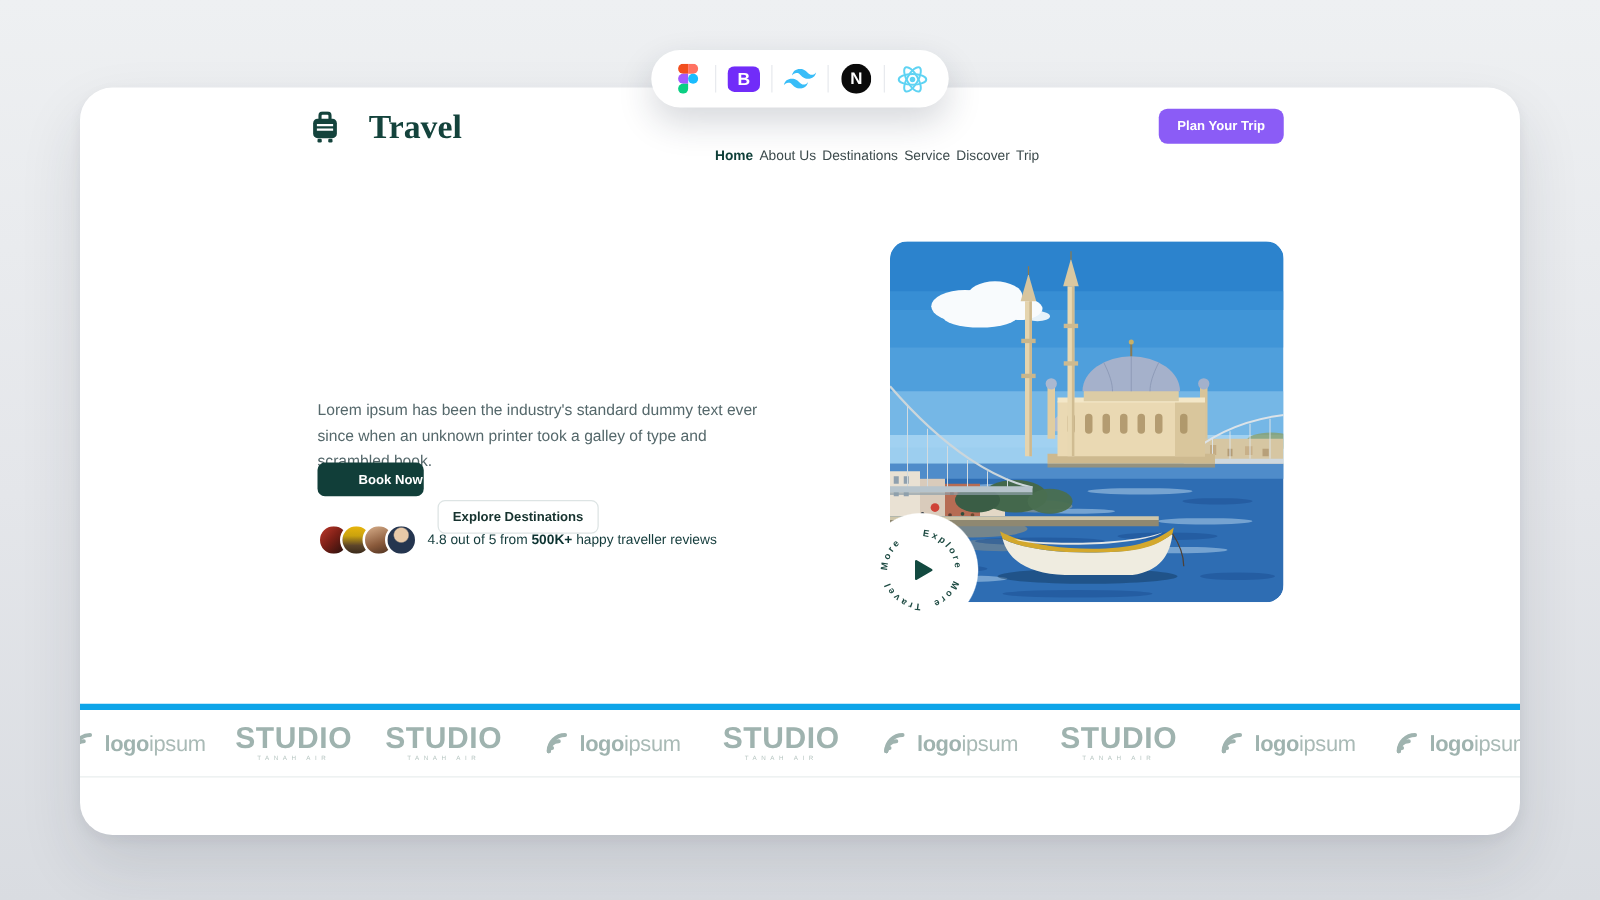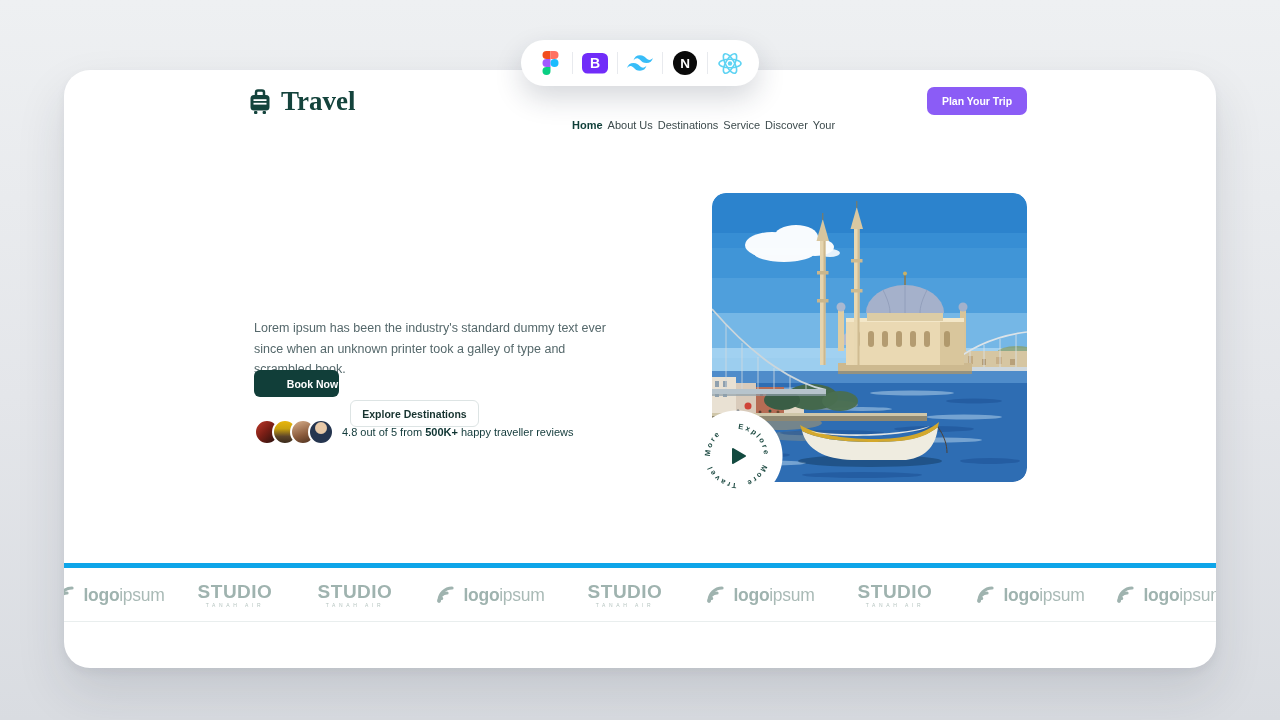--- a/index.html
+++ b/index.html
@@ -11,21 +11,21 @@
     box-shadow:0 24px 50px rgba(30,41,59,.12), 0 4px 10px rgba(30,41,59,.06); }
 
   
   .pill { position:absolute; left:521px; top:40px; width:238px; height:46px;
     background:#fff; border-radius:26px; z-index:6; display:flex; align-items:center;
     justify-content:center; box-shadow:0 12px 28px rgba(30,41,59,.18); }
   .pill .cell { width:44px; height:30px; display:flex; align-items:center; justify-content:center; }
   .pill .sep { width:1px; height:22px; background:#e8eaee; }
 
   
-  .brand { position:absolute; left:184px; top:16px; display:flex; align-items:center; gap:9px; }
+  .brand { position:absolute; left:184px; top:16px; display:flex; align-items:center; gap:23px; }
   .brand-name { font-family:"Liberation Serif", serif; font-weight:700; font-size:27px; color:#14433c; }
   .nav { position:absolute; left:508px; top:25px; display:flex; gap:5px; font-size:11px; color:#3d4b4d;margin-top:24px; }
   .nav span { cursor:pointer; }
   .nav .active { color:#0f3f39; font-weight:700; }
   .cta { position:absolute; left:863px; top:17px; width:100px; height:28px; background:#8b5cf6;
     color:#fff; border:none; border-radius:7px; font-size:10.5px; font-weight:600; cursor:pointer;
     font-family:"Liberation Sans", sans-serif; }
 
   
   .h1 { position:absolute; left:188px; top:146px; width:430px;
@@ -67,21 +67,21 @@
   .logo-item { position:absolute; top:50%; transform:translate(-50%,-50%);
     display:flex; align-items:center; gap:8px; white-space:nowrap; }
   .logo-item:nth-child(1){ left:46px; } .logo-item:nth-child(2){ left:171px; }
   .logo-item:nth-child(3){ left:291px; } .logo-item:nth-child(4){ left:426px; }
   .logo-item:nth-child(5){ left:561px; } .logo-item:nth-child(6){ left:696px; }
   .logo-item:nth-child(7){ left:831px; } .logo-item:nth-child(8){ left:966px; }
   .logo-item:nth-child(9){ left:1106px; }
   .lp-bold { font-weight:800; font-size:17.5px; color:#9fb3af; letter-spacing:-.3px; }
   .lp-light { font-weight:400; font-size:17.5px; color:#a9bab6; letter-spacing:-.3px; }
   .studio { display:flex; flex-direction:column; align-items:center; line-height:1; }
-  .studio-title { font-weight:800; font-size:19px; color:#9fb3af; letter-spacing:.5px; }
+  .studio-title { font-weight:800; font-size:24px; color:#9fb3af; letter-spacing:.5px; }
   .studio-sub { font-size:5px; letter-spacing:3.6px; color:#b6c5c1; margin-top:2.5px; }
 </style>
 </head>
 <body>
 
 <div class="stage">
 
   <div class="card">
 
     <div class="brand">
@@ -95,21 +95,21 @@
       </svg>
       <span class="brand-name">Travel</span>
     </div>
 
     <nav class="nav">
       <span class="active">Home</span>
       <span>About Us</span>
       <span>Destinations</span>
       <span>Service</span>
       <span>Discover</span>
-      <span>Your</span>
+      <span>Trip</span>
     </nav>
 
     <button class="cta">Plan Your Trip</button>
 
     <p class="desc">Lorem ipsum has been the industry's standard dummy text ever since when an unknown printer took a galley of type and scrambled book.</p>
 
     <div class="btnrow">
       <button class="btn-primary">Book Now</button>
       <button class="btn-secondary">Explore Destinations</button>
     </div>

